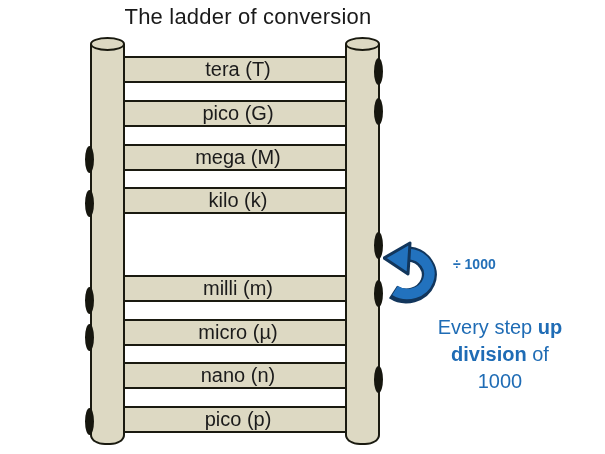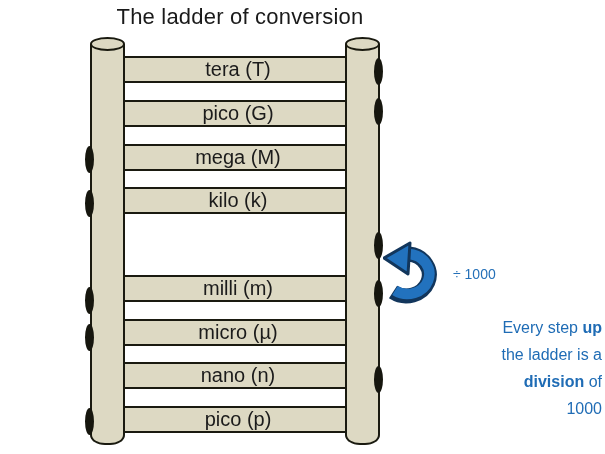--- a/index.html
+++ b/index.html
@@ -19,20 +19,21 @@
   
   .slide-title {
     position: absolute;
     left: 0;
     top: 4px;
     width: 480px;
     text-align: center;
     font-size: 22px;
     color: #1a1a1a;
     letter-spacing: 0.2px;
+    padding-left: 8px;
   }
 
   
   .rail {
     position: absolute;
     top: 44px;
     width: 31px;
     height: 399px;
     background: #DDD9C3;
     border: 2.5px solid #1a1a10;
@@ -88,34 +89,34 @@
     left: 383px;
     top: 241px;
     width: 66px;
     height: 64px;
     z-index: 4;
   }
 
   .divide-label {
     position: absolute;
     left: 453px;
-    top: 266px;
+    top: 256px;
     font-size: 14px;
-    font-weight: 400;
+    font-weight: 700;
     color: #2470b8;
   }
 
   
   .note {
     position: absolute;
     left: 398px;
     top: 314px;
     width: 204px;
-    text-align: right;
-    font-size: 16px;
+    text-align: center;
+    font-size: 20px;
     line-height: 27px;
     color: #1F6CB5;
   }
   .note b { font-weight: bold; }
 </style>
 </head>
 <body>
 
 <div class="canvas">
 
@@ -149,18 +150,17 @@
   <svg class="divide-arrow" viewBox="0 0 66 64" aria-hidden="true">
     <path d="M 10,51 A 23,21 0 1 0 26,13" fill="none" stroke="#12365C" stroke-width="15"></path>
     <path d="M 12,49.5 A 22,20 0 1 0 26,13" fill="none" stroke="#2272BE" stroke-width="10.5"></path>
     <polygon points="1,17 27,2 25,33" fill="#2272BE" stroke="#12365C" stroke-width="3" stroke-linejoin="round"></polygon>
   </svg>
 
   <div class="divide-label">÷ 1000</div>
 
   <div class="note">
     <div><span>Every step </span><b>up</b></div>
-    <div><span>the ladder is a</span></div>
     <div><b>division</b><span> of</span></div>
     <div><span>1000</span></div>
   </div>
 
 </div>
 
 </body></html>

